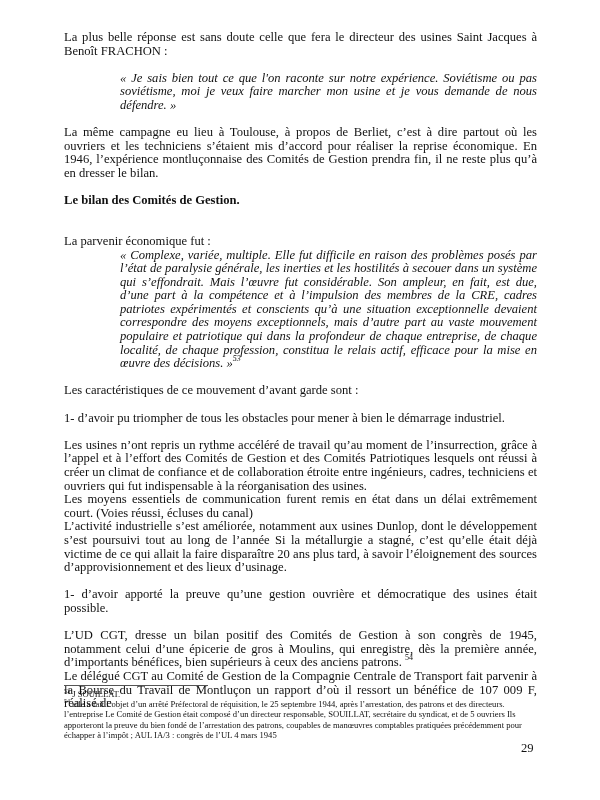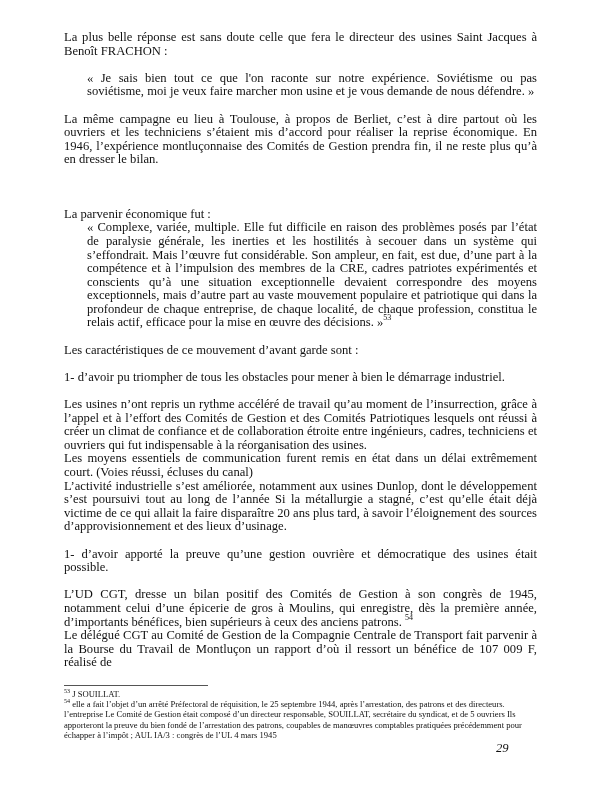--- a/index.html
+++ b/index.html
@@ -1,38 +1,39 @@
 <!DOCTYPE html>
 <html><head>
   <meta charset="utf-8">
   <style>
     html, body { margin: 0; padding: 0; background: #ffffff; }
     body { width: 600px; height: 800px; position: relative; overflow: hidden; font-family: "Liberation Serif", serif; color: #111; }
     .page { position: absolute; left: 64px; top: 31px; width: 473px; font-size: 12.6px; line-height: 13.6px; }
     p { margin: 0; text-align: justify; }
     .gap { height: 13.6px; }
-    .quote { margin-left: 23px; text-align: justify; }
+    .quote { margin-left: 56px; font-style: italic; text-align: justify; }
     .heading { font-weight: bold; }
     sup { font-size: 8px; line-height: 0; vertical-align: 6px; }
     .fn-rule { position: absolute; left: 64px; top: 685px; width: 144px; height: 1px; background: #555; }
     .footnotes { position: absolute; left: 64px; top: 689px; width: 480px; font-size: 8.6px; line-height: 10.2px; }
     .footnotes p { text-align: left; }
     .footnotes sup { font-size: 6px; vertical-align: 4px; }
-    .page-number { position: absolute; left: 496px; top: 741px; font-size: 12.6px; font-style: italic; }
+    .page-number { position: absolute; left: 521px; top: 741px; font-size: 12.6px; }
   </style>
 </head>
 <body>
 
 <div class="page">
   <p>La plus belle réponse est sans doute celle que fera le directeur des usines Saint Jacques à Benoît FRACHON :</p>
   <div class="gap"></div>
   <p class="quote">« Je sais bien tout ce que l'on raconte sur notre expérience. Soviétisme ou pas soviétisme, moi je veux faire marcher mon usine et je vous demande de nous défendre. »</p>
   <div class="gap"></div>
   <p>La même campagne eu lieu à Toulouse, à propos de Berliet, c’est à dire partout où les ouvriers et les techniciens s’étaient mis d’accord pour réaliser la reprise économique. En 1946, l’expérience montluçonnaise des Comités de Gestion prendra fin, il ne reste plus qu’à en dresser le bilan.</p>
   <div class="gap"></div>
+  <p class="heading">Le bilan des Comités de Gestion.</p>
   <div class="gap"></div>
   <div class="gap"></div>
   <p>La parvenir économique fut :</p>
   <p class="quote"><span>« Complexe, variée, multiple. Elle fut difficile en raison des problèmes posés par l’état de paralysie générale, les inerties et les hostilités à secouer dans un système qui s’effondrait. Mais l’œuvre fut considérable. Son ampleur, en fait, est due, d’une part à la compétence et à l’impulsion des membres de la CRE, cadres patriotes expérimentés et conscients qu’à une situation exceptionnelle devaient correspondre des moyens exceptionnels, mais d’autre part au vaste mouvement populaire et patriotique qui dans la profondeur de chaque entreprise, de chaque localité, de chaque profession, constitua le relais actif, efficace pour la mise en œuvre des décisions. »</span><sup>53</sup></p>
   <div class="gap"></div>
   <p>Les caractéristiques de ce mouvement d’avant garde sont :</p>
   <div class="gap"></div>
   <p>1- d’avoir pu triompher de tous les obstacles pour mener à bien le démarrage industriel.</p>
   <div class="gap"></div>
   <p>Les usines n’ont repris un rythme accéléré de travail qu’au moment de l’insurrection, grâce à l’appel et à l’effort des Comités de Gestion et des Comités Patriotiques lesquels ont réussi à créer un climat de confiance et de collaboration étroite entre ingénieurs, cadres, techniciens et ouvriers qui fut indispensable à la réorganisation des usines.</p>

